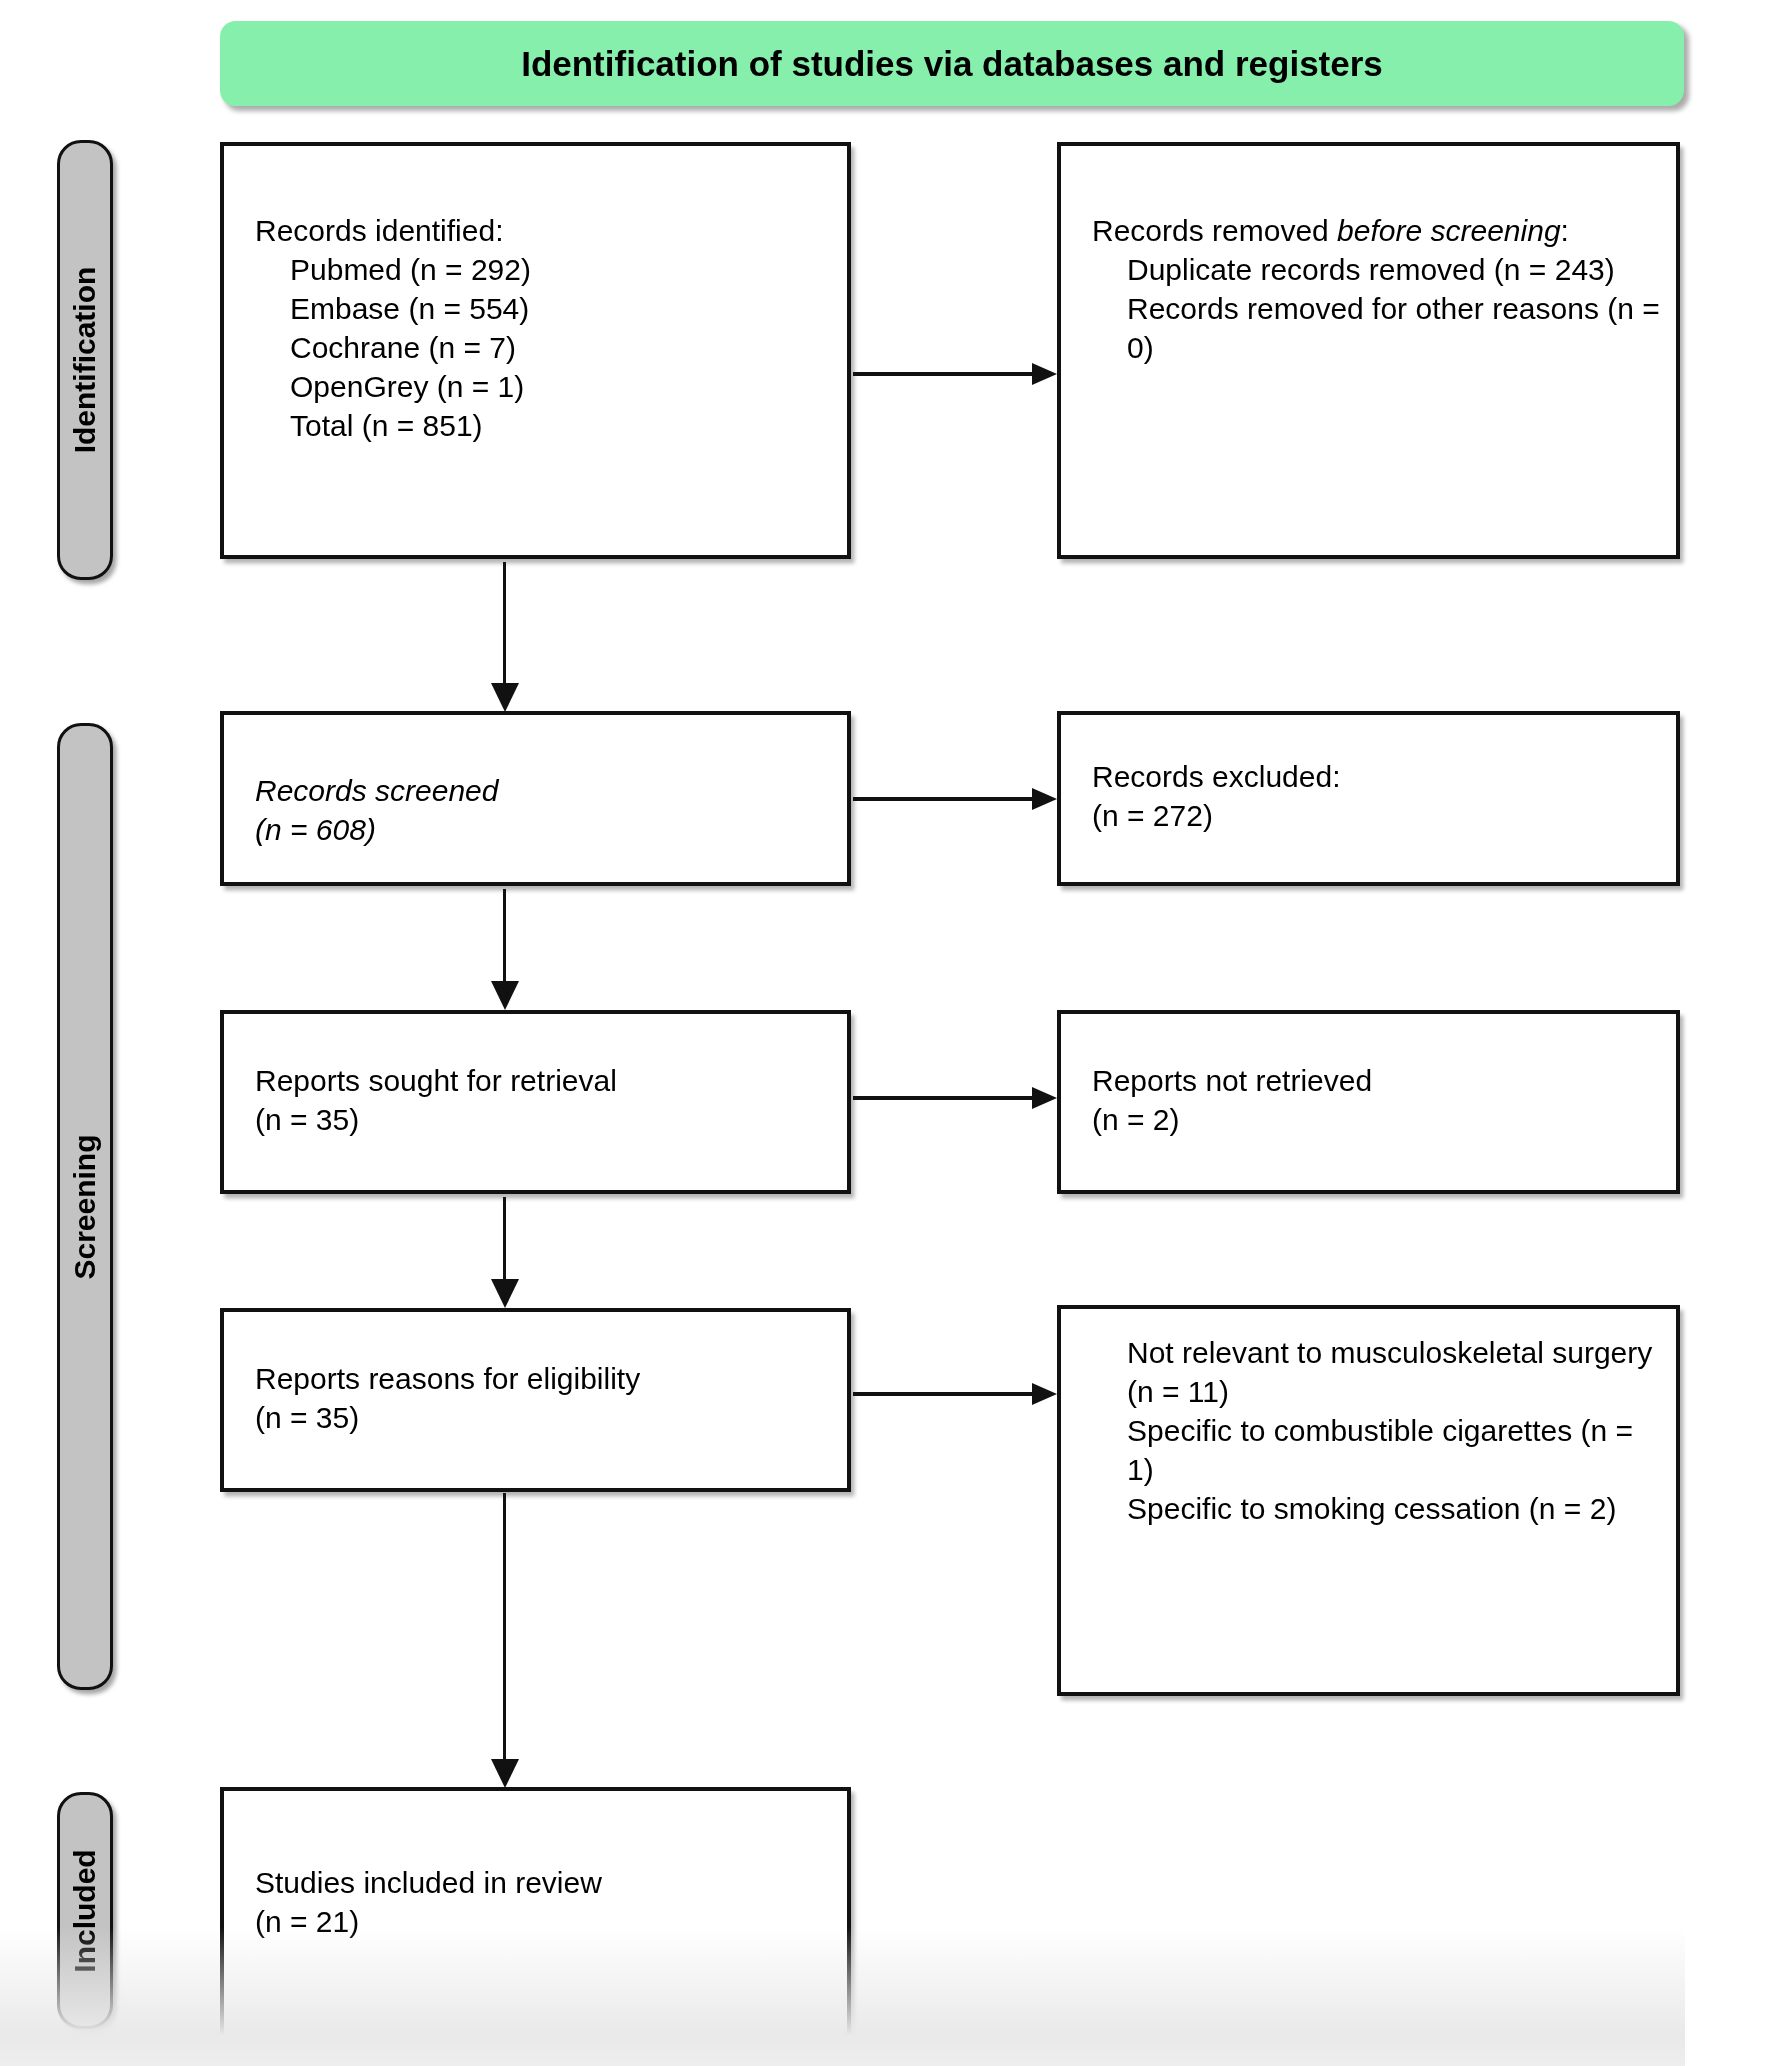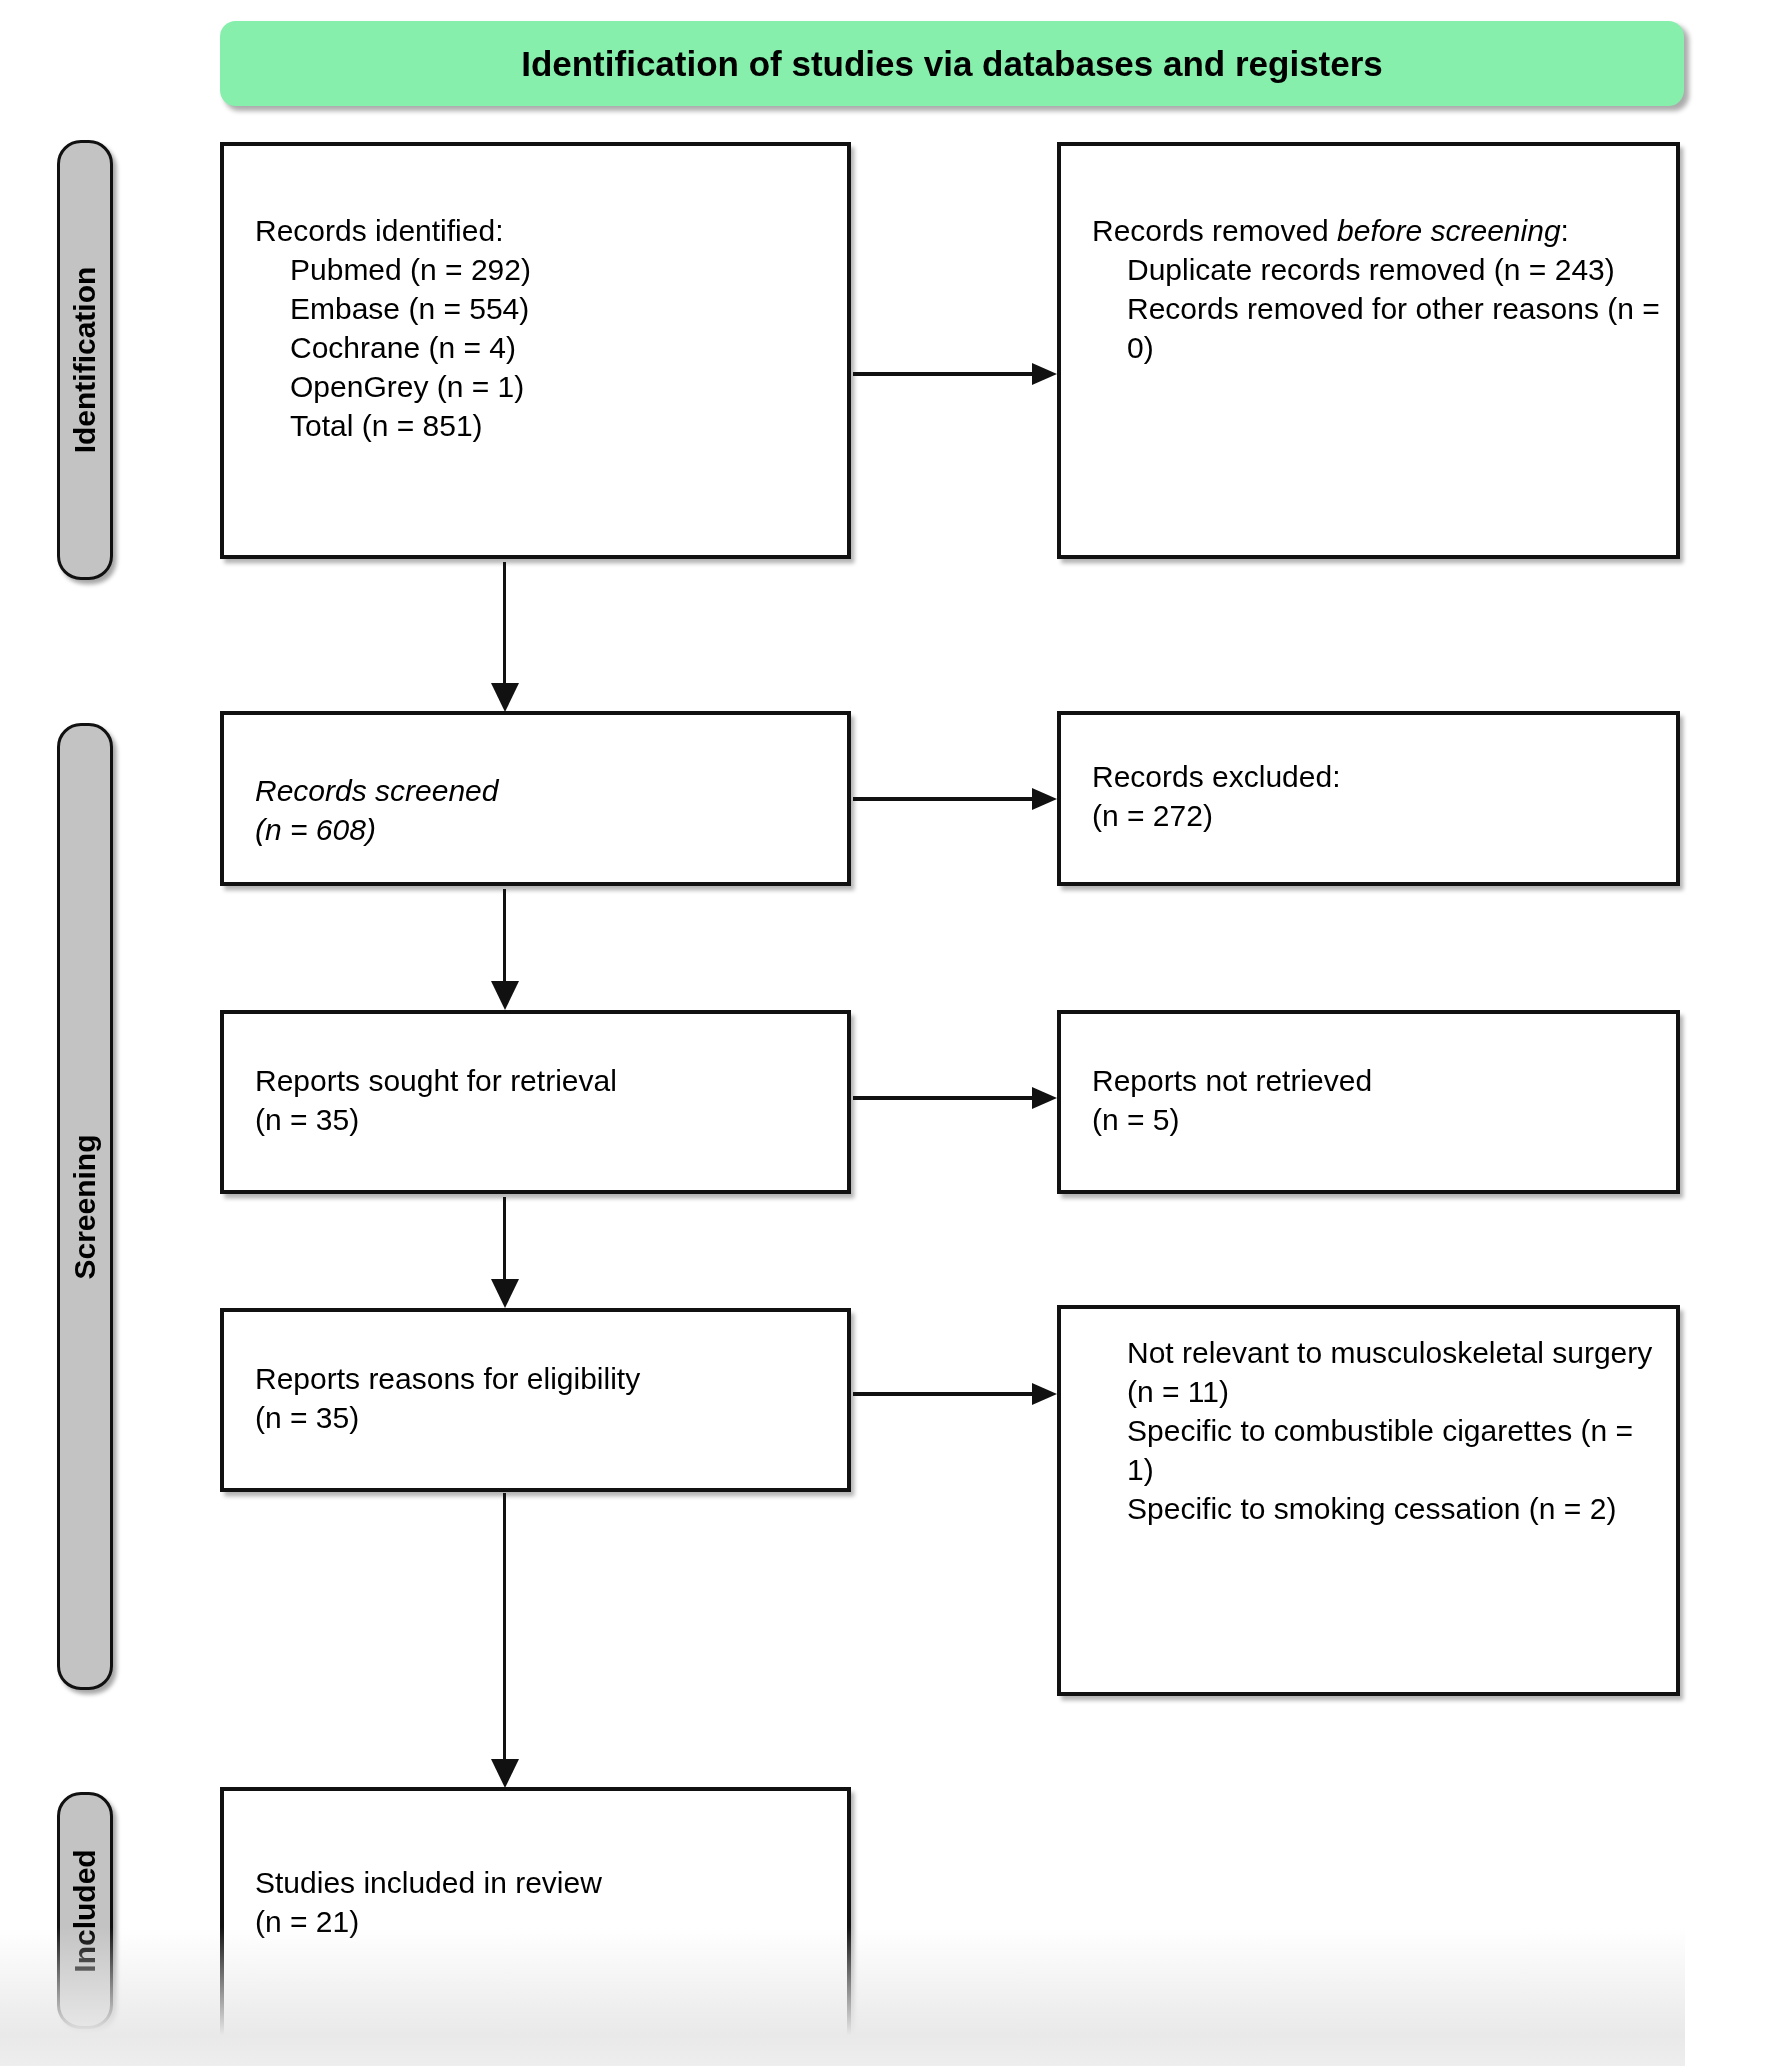--- a/index.html
+++ b/index.html
@@ -192,21 +192,21 @@
   </div>
   <div class="stage" id="stage-included">
     <span class="stage-label">Included</span>
   </div>
 
   <div class="box" id="box-identified">
     <div class="box-text">
       <div>Records identified:</div>
       <div class="indent">Pubmed (n = 292)</div>
       <div class="indent">Embase (n = 554)</div>
-      <div class="indent">Cochrane (n = 4)</div>
+      <div class="indent">Cochrane (n = 7)</div>
       <div class="indent">OpenGrey (n = 1)</div>
       <div class="indent">Total (n = 851)</div>
     </div>
   </div>
 
   <div class="box" id="box-removed">
     <div class="box-text">
       <div><span>Records removed </span><span class="ital">before screening</span><span>:</span></div>
       <div class="indent">Duplicate records removed (n = 243)</div>
       <div class="indent">Records removed for other reasons (n = 0)</div>
@@ -230,21 +230,21 @@
   <div class="box" id="box-sought">
     <div class="box-text">
       <div>Reports sought for retrieval</div>
       <div>(n = 35)</div>
     </div>
   </div>
 
   <div class="box" id="box-not-retrieved">
     <div class="box-text">
       <div>Reports not retrieved</div>
-      <div>(n = 5)</div>
+      <div>(n = 2)</div>
     </div>
   </div>
 
   <div class="box" id="box-assessed">
     <div class="box-text">
       <div>Reports reasons for eligibility</div>
       <div>(n = 35)</div>
     </div>
   </div>
 

